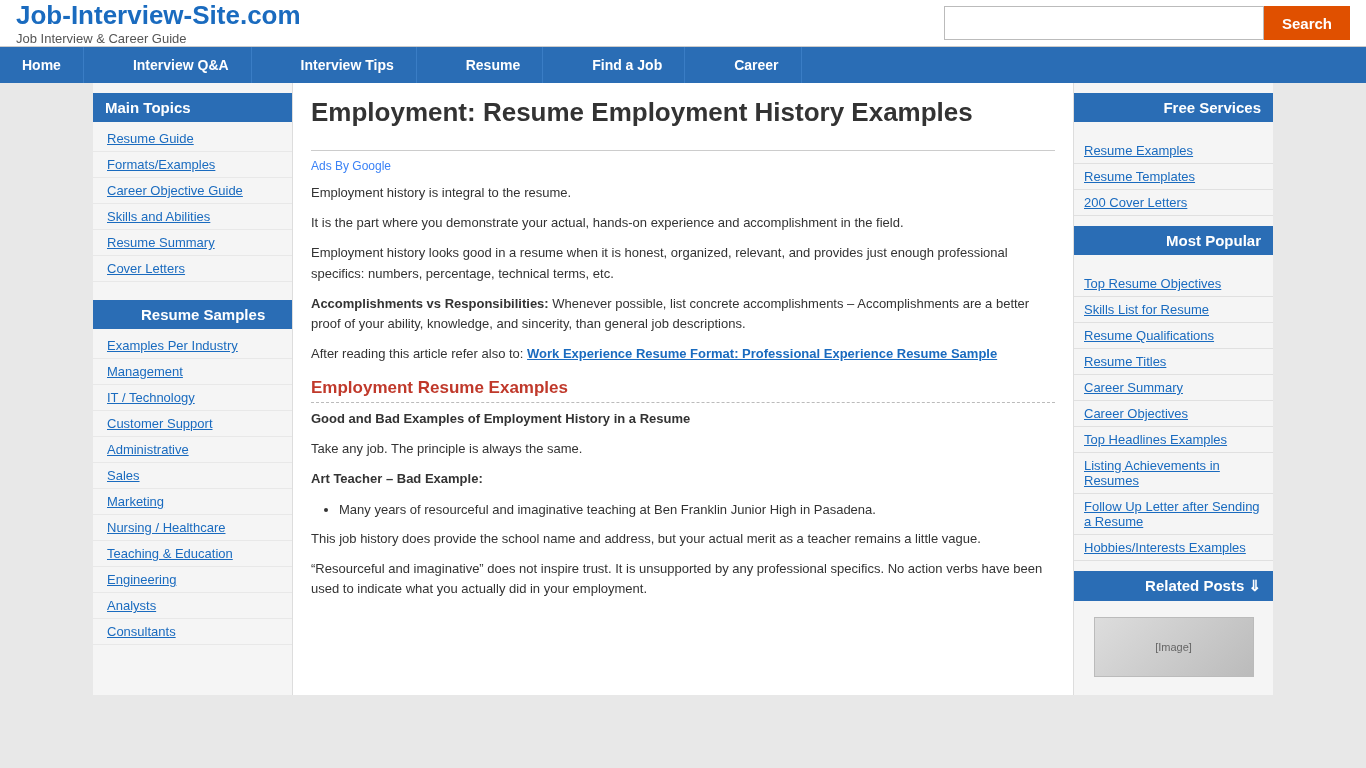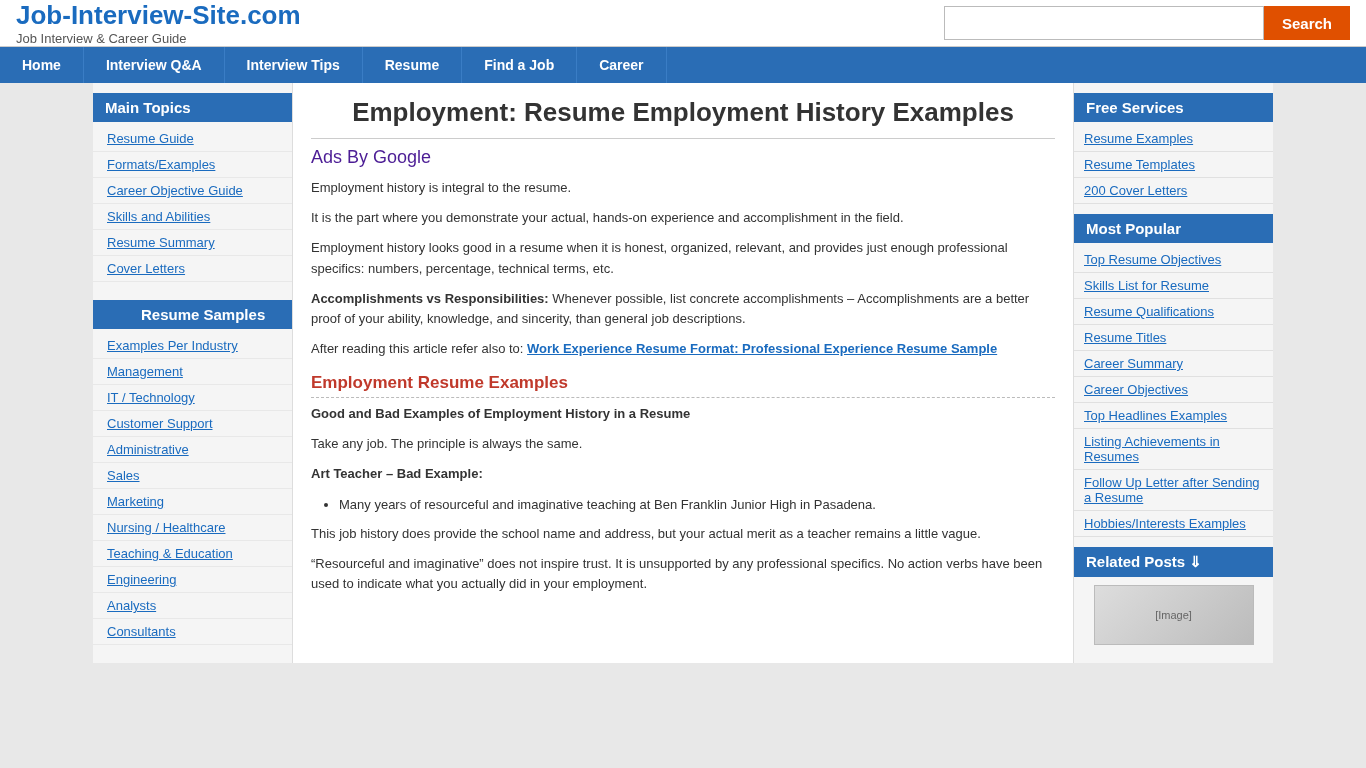--- a/index.html
+++ b/index.html
@@ -7,46 +7,46 @@
 
     
     #header { background: #fff; padding: 0 16px; display: flex; align-items: center; justify-content: space-between; border-bottom: 1px solid #ccc; }
     #site-title { color: #1a6bbf; font-size: 26px; font-weight: bold; }
     #site-subtitle { color: #555; font-size: 13px; }
     #search-area { display: flex; align-items: center; gap: 0; }
     #search-input { width: 320px; height: 34px; border: 1px solid #bbb; padding: 0 8px; font-size: 13px; }
     #search-button { background: #e05000; color: #fff; border: none; padding: 7px 18px; font-size: 15px; font-weight: bold; cursor: pointer; height: 34px; }
 
     
-    #nav { background: #2a6db5; display: flex; }
+    #nav { background: #2a6db5; display: flex; gap: 27px; }
     .nav-item { color: #fff; padding: 10px 22px; font-size: 14px; font-weight: bold; cursor: pointer; border-right: 1px solid #3a7dc5; }
 
     
     #layout { display: flex; max-width: 1180px; margin: 0 auto; background: #fff; }
 
     
     #left-sidebar { width: 200px; min-width: 200px; background: #f5f5f5; border-right: 1px solid #ddd; padding: 10px 0; }
     .sidebar-section-title { background: #2a6db5; color: #fff; font-size: 15px; font-weight: bold; padding: 6px 12px; margin-bottom: 4px; }
     .sidebar-link { display: block; padding: 5px 14px; color: #1a6bbf; text-decoration: underline; cursor: pointer; font-size: 13px; border-bottom: 1px solid #e8e8e8; }
 
     
     #main-content { flex: 1; padding: 14px 18px; background: #fff; }
-    #page-title { font-size: 26px; font-weight: bold; color: #333; margin-bottom: 10px; line-height: 1.2; text-align: center; }
-    #ads-line { color: #4c1d95; font-size: 18px; margin-bottom: 10px; }
+    #page-title { font-size: 26px; font-weight: bold; color: #333; margin-bottom: 22px; line-height: 1.2; }
+    #ads-line { color: #3b82f6; font-size: 12px; margin-bottom: 10px; }
     .content-p { margin-bottom: 10px; font-size: 13px; line-height: 1.55; }
     .bold-text { font-weight: bold; }
     .section-heading { color: #c0392b; font-size: 17px; font-weight: bold; margin: 14px 0 6px; border-bottom: 1px dashed #bbb; padding-bottom: 4px; }
     .link-blue { color: #1a6bbf; text-decoration: underline; cursor: pointer; font-weight: bold; }
     ul.bullet-list { margin-left: 28px; margin-bottom: 10px; }
     ul.bullet-list li { margin-bottom: 4px; font-size: 13px; line-height: 1.5; }
     .divider { border: none; border-top: 1px solid #ccc; margin: 8px 0; }
 
     
     #right-sidebar { width: 200px; min-width: 200px; background: #f5f5f5; border-left: 1px solid #ddd; padding: 10px 0; }
-    .right-section-title { background: #2a6db5; color: #fff; font-size: 15px; font-weight: bold; padding: 6px 12px; margin-bottom: 4px; }
+    .right-section-title { background: #2a6db5; color: #fff; font-size: 15px; font-weight: bold; padding: 6px 12px; margin-bottom: 16px; text-align: right; }
     .right-link { display: block; padding: 5px 10px; color: #1a6bbf; text-decoration: underline; cursor: pointer; font-size: 13px; border-bottom: 1px solid #e0e0e0; }
     .related-img-placeholder { width: 160px; height: 60px; background: #ccc; margin: 8px auto; display: block; border: 1px solid #bbb; }
   </style>
 </head>
 <body>
 
 <div id="header">
   <div>
     <div id="site-title">Job-Interview-Site.com</div>
     <div id="site-subtitle">Job Interview &amp; Career Guide</div>

